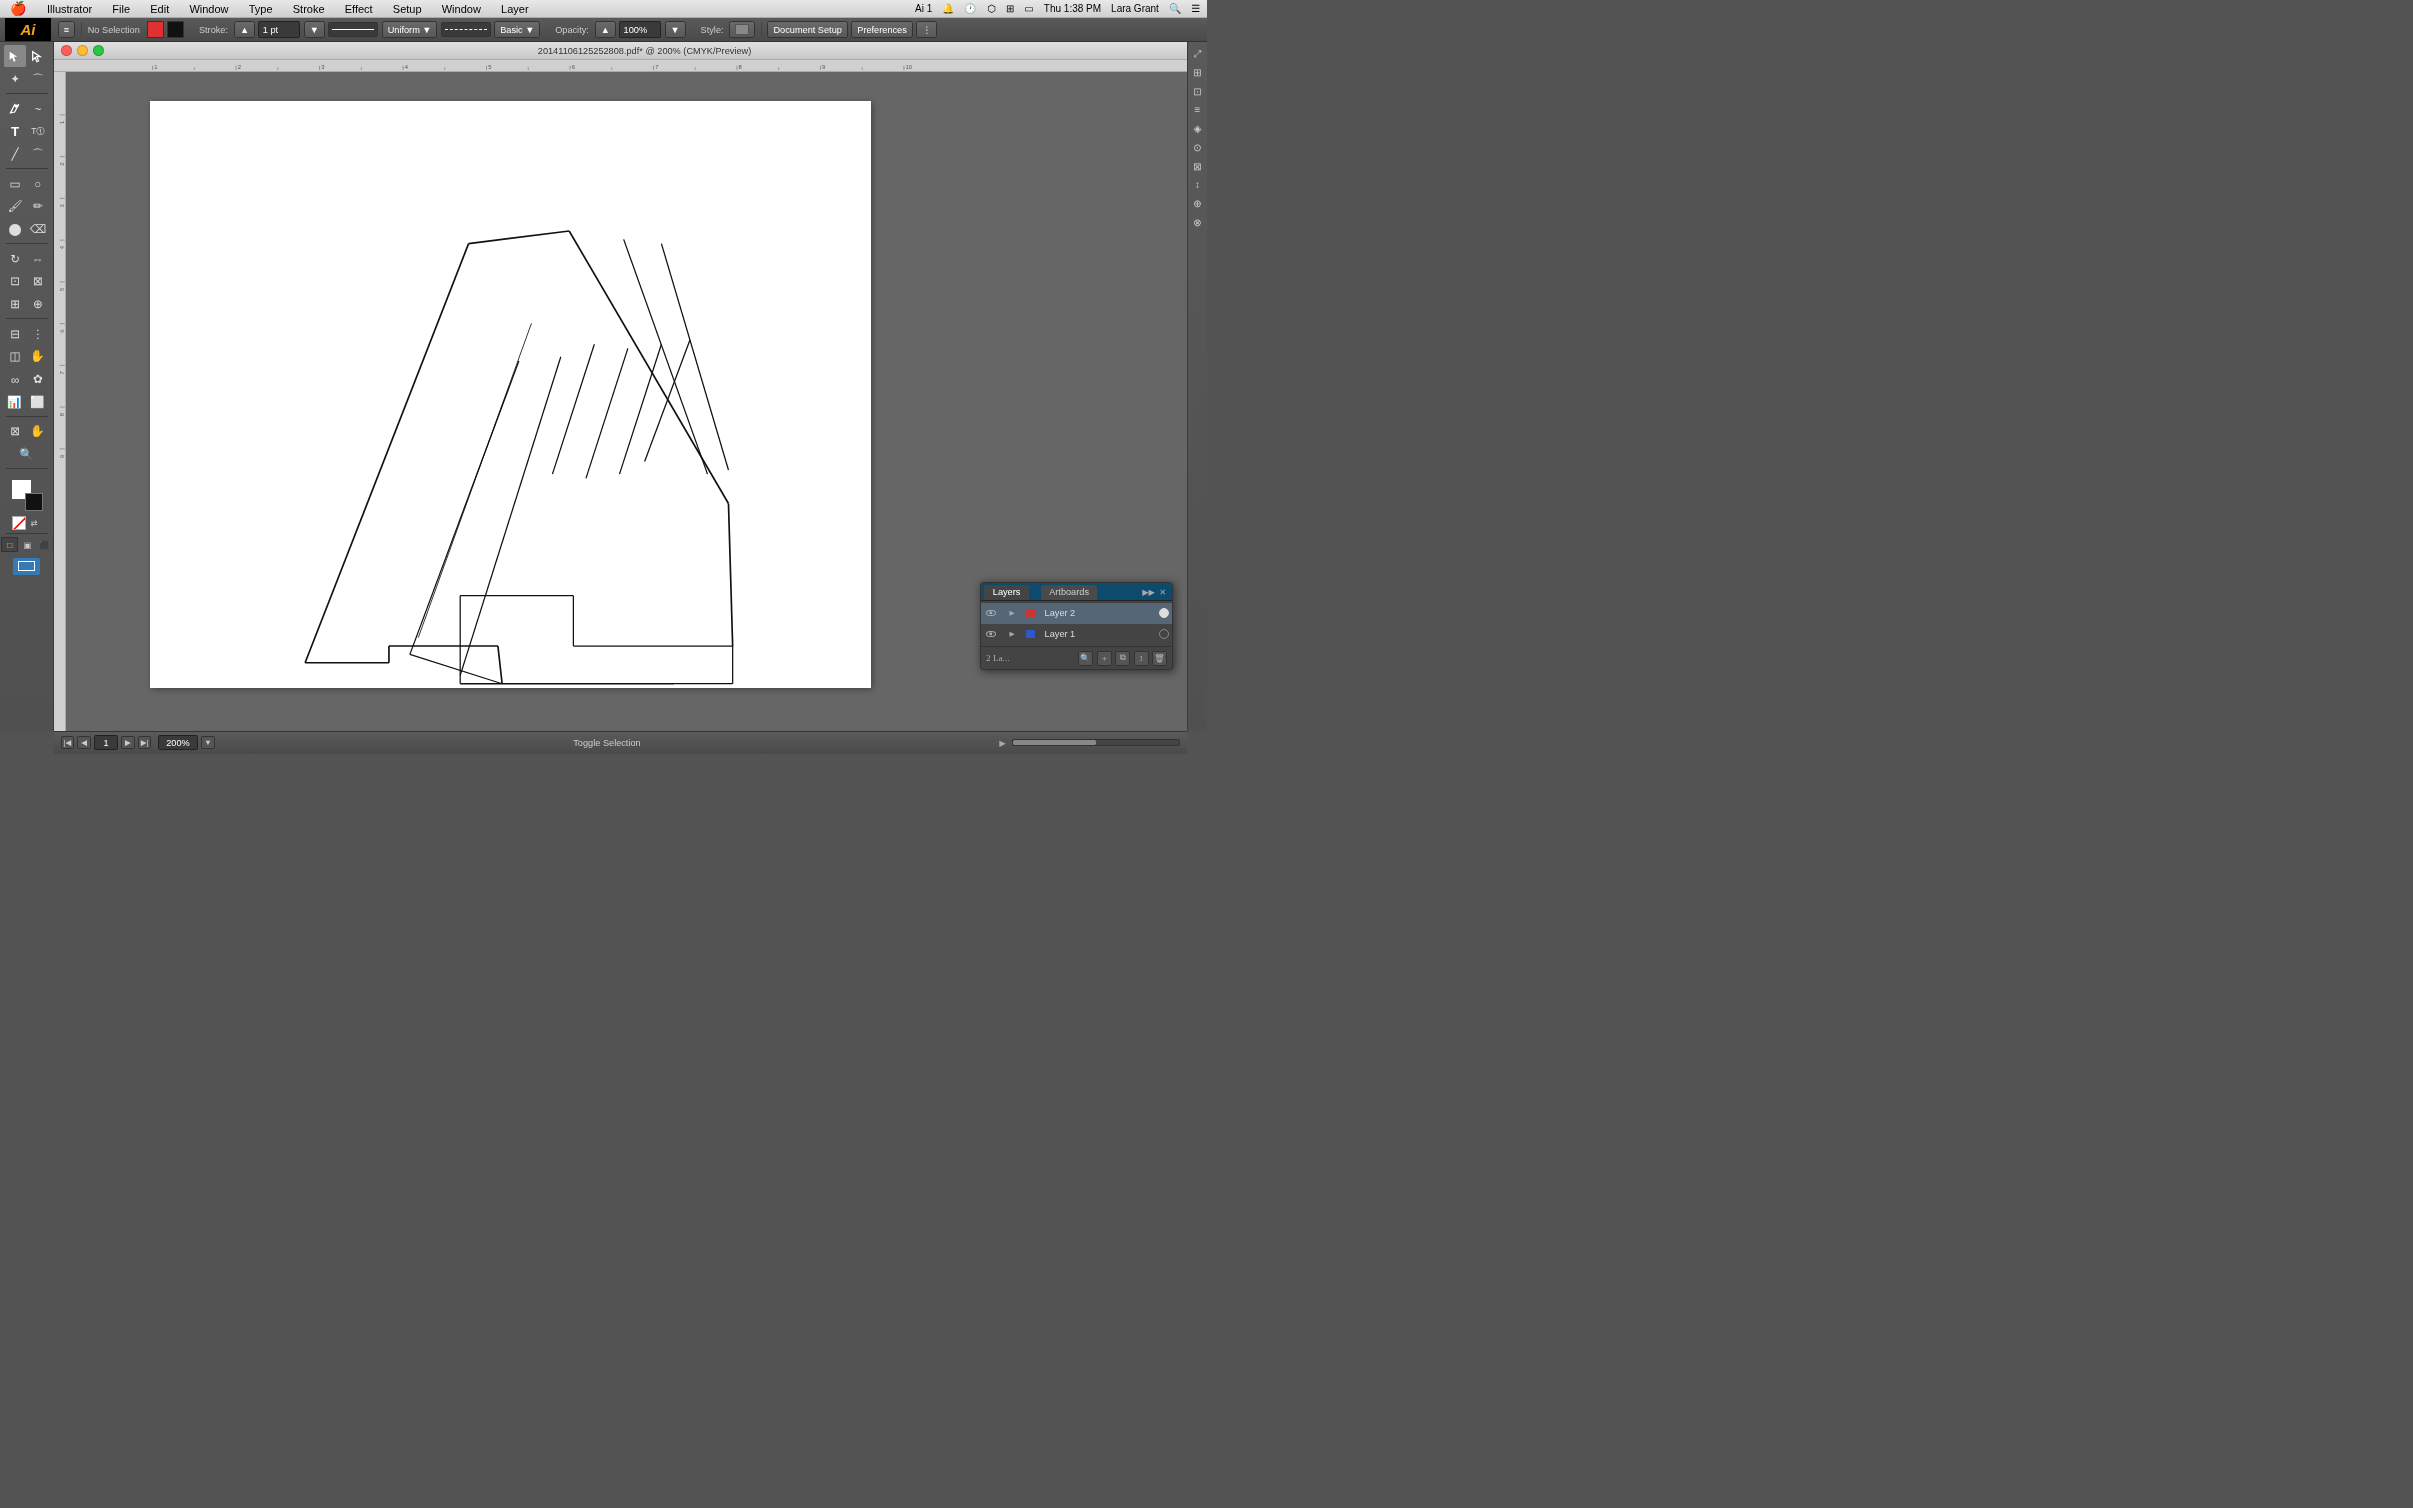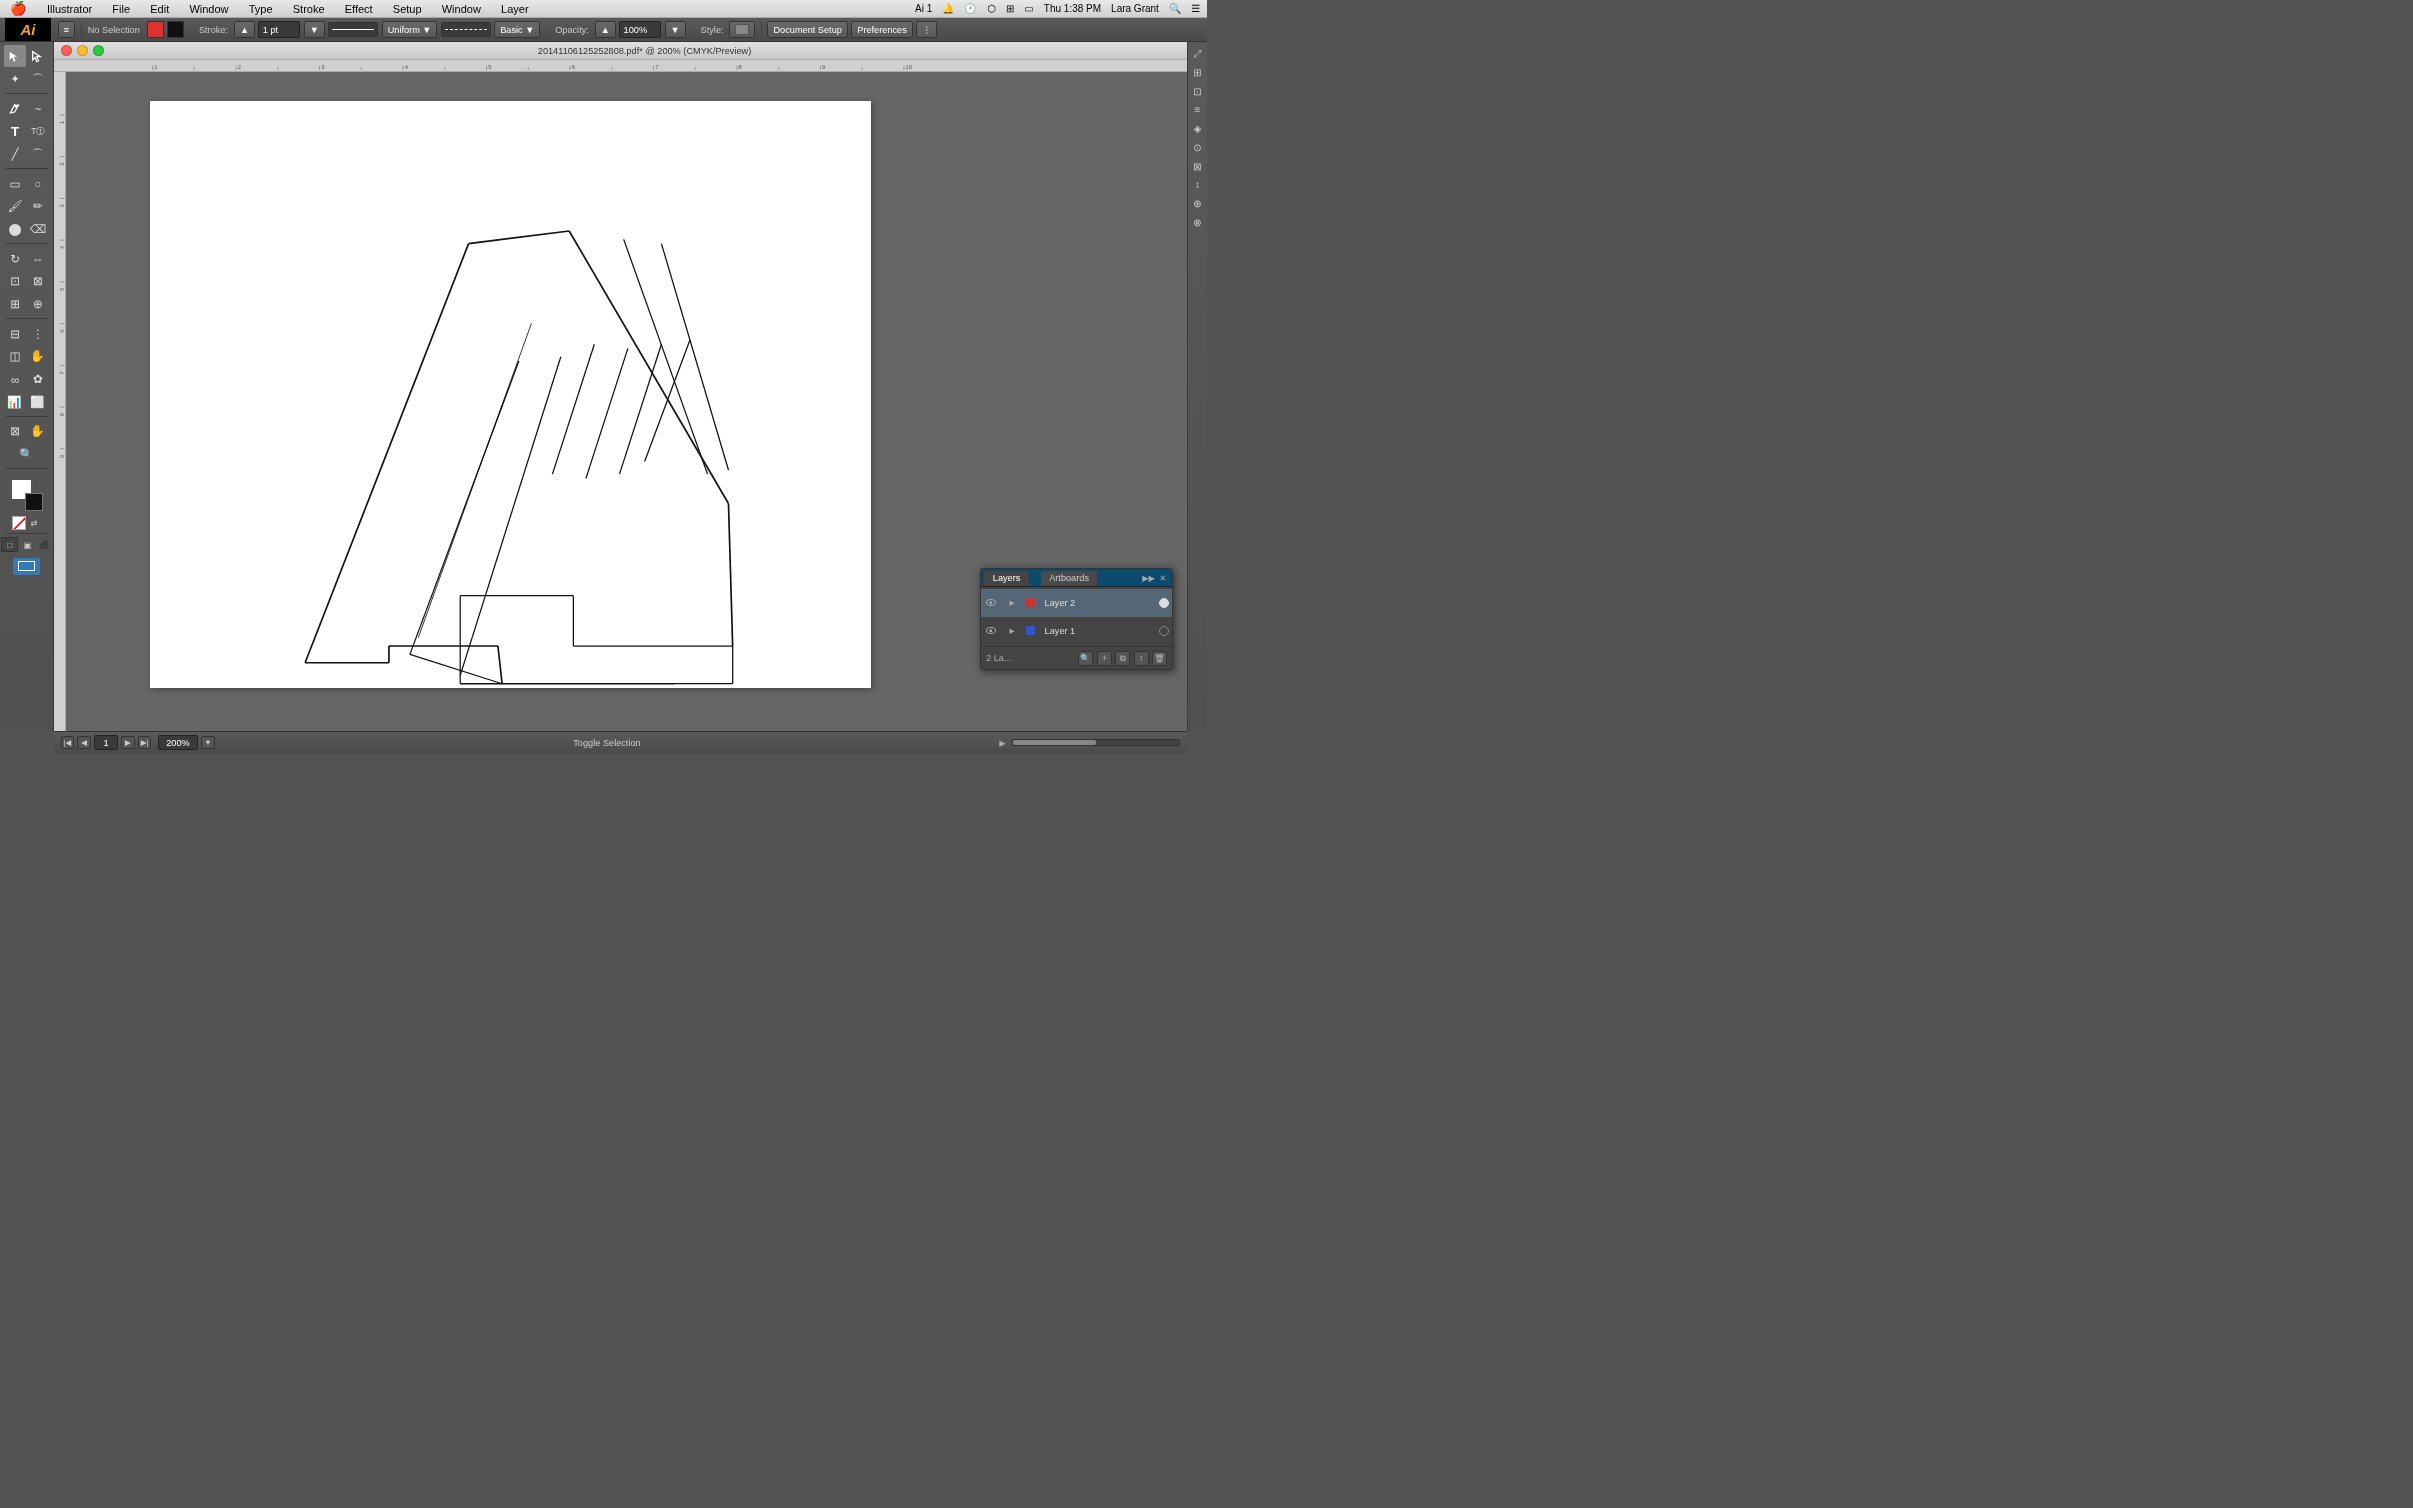--- a/index.html
+++ b/index.html
@@ -474,21 +474,21 @@
       cursor: pointer;
       color: #aaa;
       font-size: 8.4px;
     }
     #layers-list {
       padding: 1.7px 0;
     }
     .layer-row {
       display: flex;
       align-items: center;
-      height: 28px;
+      height: 21px;
       padding: 0 3.4px;
       gap: 10px;
       cursor: pointer;
     }
     .layer-row.active {
       background: #567;
     }
     .layer-vis-btn {
       width: 13.4px;
       height: 13.4px;
@@ -544,20 +544,21 @@
     .layer-target.filled {
       background: #ddd;
       border-color: #ddd;
     }
     #layers-footer {
       display: flex;
       align-items: center;
       padding: 3.4px 5px;
       border-top: 0.8px solid #333;
       gap: 3.4px;
+      font-family: Liberation Serif, serif;
     }
     .layers-count {
       font-size: 9.2px;
       color: #aaa;
       flex: 1;
     }
     .layers-footer-btn {
       width: 15px;
       height: 15px;
       background: #555;

